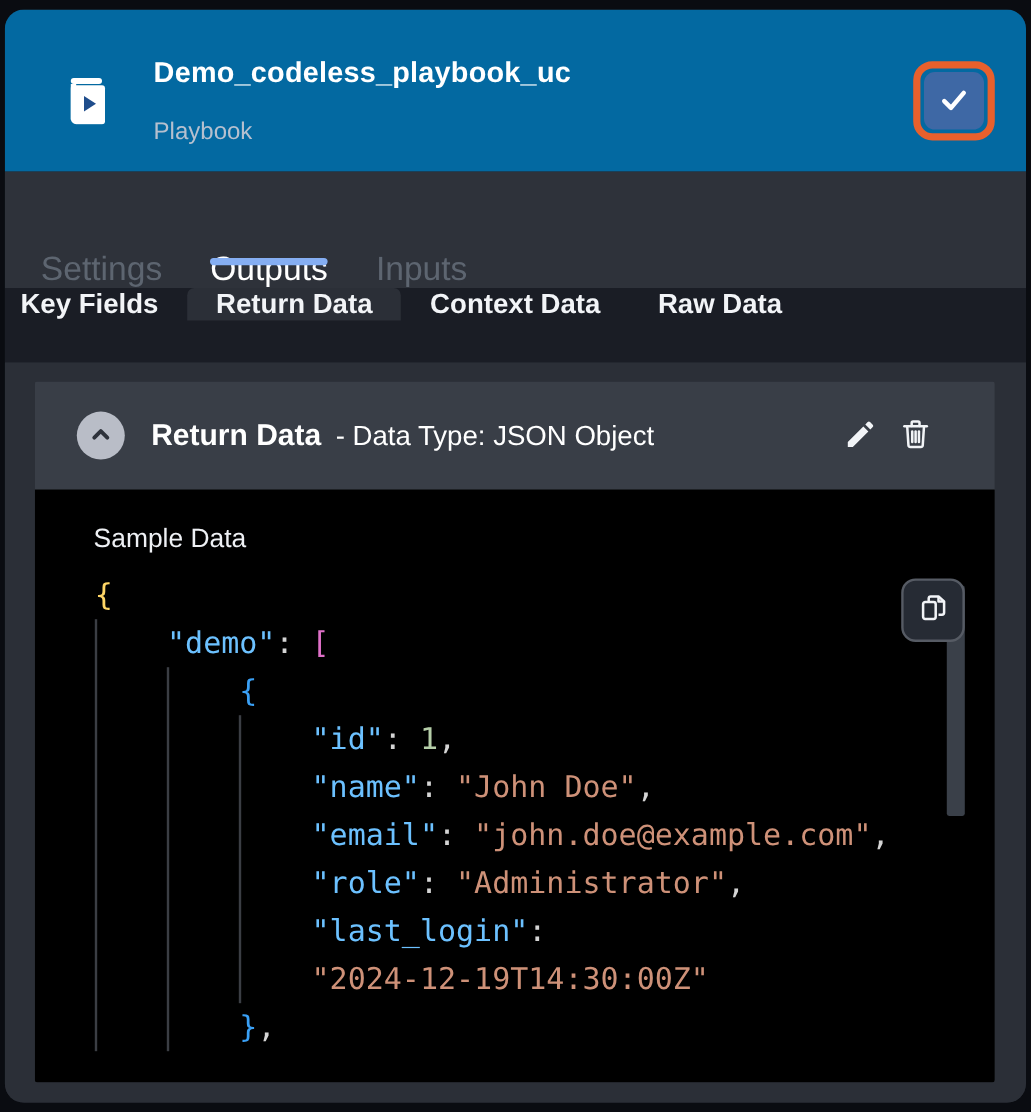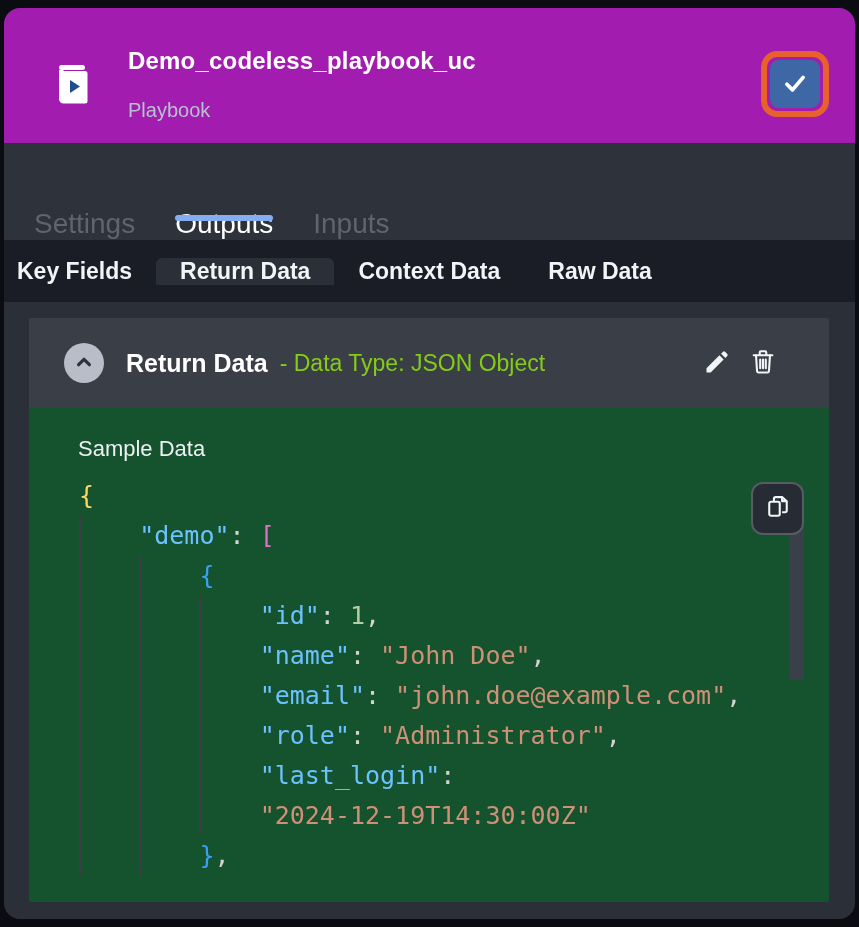--- a/index.html
+++ b/index.html
@@ -15,21 +15,21 @@
     border-radius: 16px;
     overflow: hidden;
     background: #1a1d25;
     display: flex;
     flex-direction: column;
   }
 
   
   .hdr {
     height: 135px;
-    background: #a21caf;
+    background: #0369a1;
     display: flex;
     align-items: center;
     padding: 17px 26px 0 52px;
     flex: 0 0 auto;
   }
   .hdr-icon { width: 36px; height: 40px; margin-right: 36px; flex: 0 0 auto; }
   .hdr-text { flex: 1 1 auto; min-width: 0; }
   .hdr-title {
     color: #ffffff; font-size: 24px; font-weight: bold;
     letter-spacing: 0.2px; margin-bottom: 12px;
@@ -76,21 +76,21 @@
     height: 6px; border-radius: 3px;
     background: #85aef2;
   }
   .tab.active .underline { display: block; }
 
   
   .subtabbar {
     height: 62px;
     background: #1a1d25;
     display: flex;
-    align-items: center;
+    align-items: flex-start;
     flex: 0 0 auto;
   }
   .subtab {
     display: flex; align-items: center;
     padding: 0 24px;
     font-size: 23px;
     font-weight: bold;
     color: #f2f4f7;
     cursor: pointer;
     white-space: nowrap;
@@ -130,33 +130,33 @@
     width: 40px; height: 40px;
     border-radius: 50%;
     background: #b9bdc7;
     border: none;
     display: flex; align-items: center; justify-content: center;
     cursor: pointer;
     margin-right: 22px;
     flex: 0 0 auto;
   }
   .card-title { color: #ffffff; font-size: 25px; font-weight: bold; white-space: nowrap; }
-  .card-meta { color: #84cc16; font-size: 23px; margin-left: 12px; white-space: nowrap; flex: 1 1 auto; overflow: hidden; }
+  .card-meta { color: #ffffff; font-size: 23px; margin-left: 12px; white-space: nowrap; flex: 1 1 auto; overflow: hidden; }
   .icon-btn {
     background: none; border: none; cursor: pointer;
     width: 32px; height: 32px;
     display: flex; align-items: center; justify-content: center;
     flex: 0 0 auto;
   }
   .icon-btn + .icon-btn { margin-left: 14px; }
 
   
   .code {
     flex: 1 1 auto;
-    background: #14532d;
+    background: #000000;
     position: relative;
     padding: 26px 0 20px 0;
     overflow: hidden;
     min-height: 0;
   }
   .code-label {
     color: #eef0f4;
     font-size: 22px;
     margin: 0 0 12px 49px;
     line-height: 30px;

